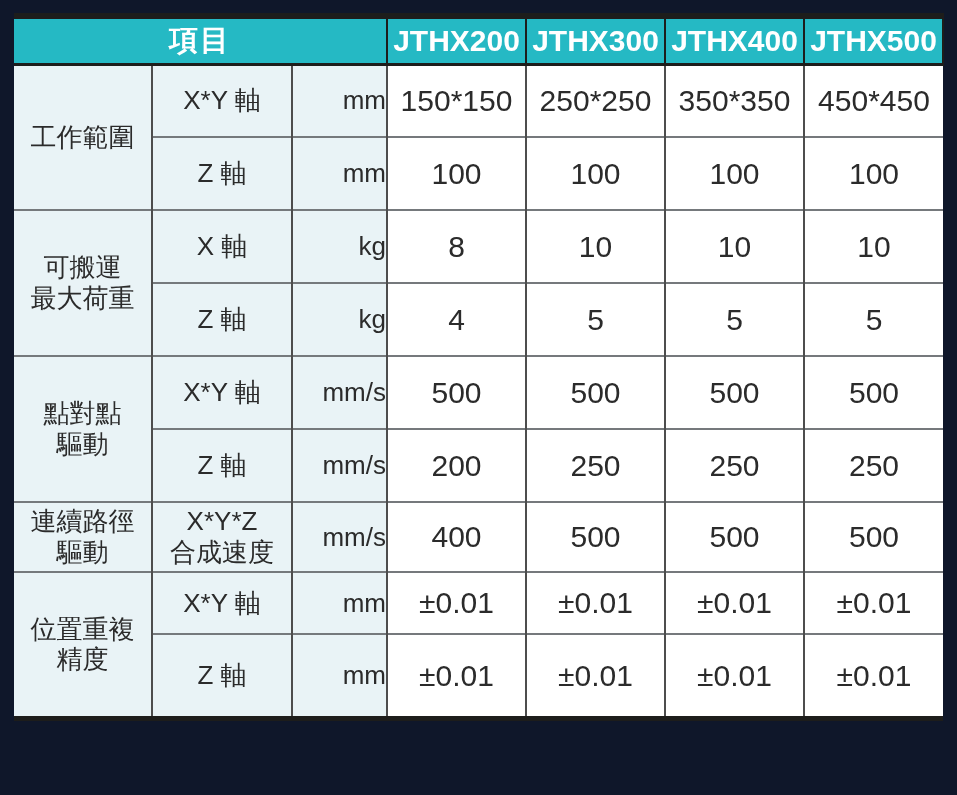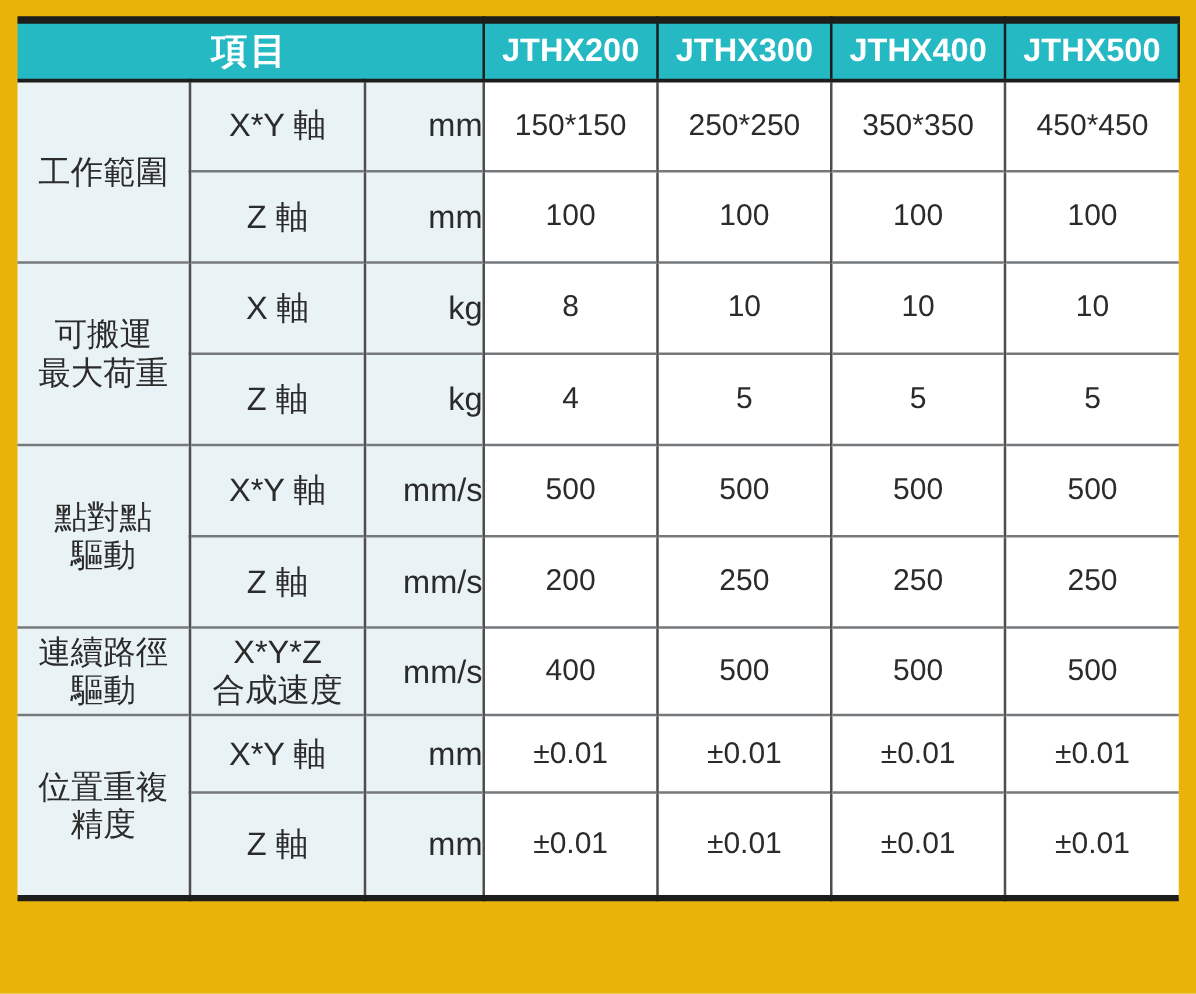--- a/index.html
+++ b/index.html
@@ -1,50 +1,50 @@
 <!DOCTYPE html>
 <html><head>
 <meta charset="utf-8">
 <style>
   html, body { margin: 0; padding: 0; }
   .page {
     position: relative;
     width: 957px;
     height: 795px;
-    background: #eab308;
+    background: #0f172a;
     font-family: "Liberation Sans", "DejaVu Sans", sans-serif;
     overflow: hidden;
   }
   table.spec {
     position: absolute;
     left: 14px;
     top: 13px;
     width: 929px;
     border-collapse: collapse;
     table-layout: fixed;
     border-top: 6px solid #1d1d1b;
     border-bottom: 5px solid #1d1d1b;
   }
   thead tr { height: 48px; }
   thead { border-bottom: 3px solid #1d1d1b; }
   th {
     background: #25b9c4;
     color: #ffffff;
     font-weight: bold;
     border-right: 2px solid #1d1d1b;
-    font-size: 26px;
+    font-size: 30px;
     padding: 0;
     text-align: center;
     vertical-align: middle;
   }
   th.item { font-size: 29px; letter-spacing: 2px; }
   tbody td {
     border-right: 2px solid #4d4d4d;
     border-top: 2px solid #75797c;
-    font-size: 24px;
+    font-size: 30px;
     color: #2b2b2b;
     text-align: center;
     vertical-align: middle;
     background: #ffffff;
     padding: 0;
     line-height: 1.18;
   }
   tbody td:last-child { border-right: none; }
   tbody tr:first-child td { border-top: 0; }
   td.cat, td.axis, td.unit { background: #e9f3f6; }

